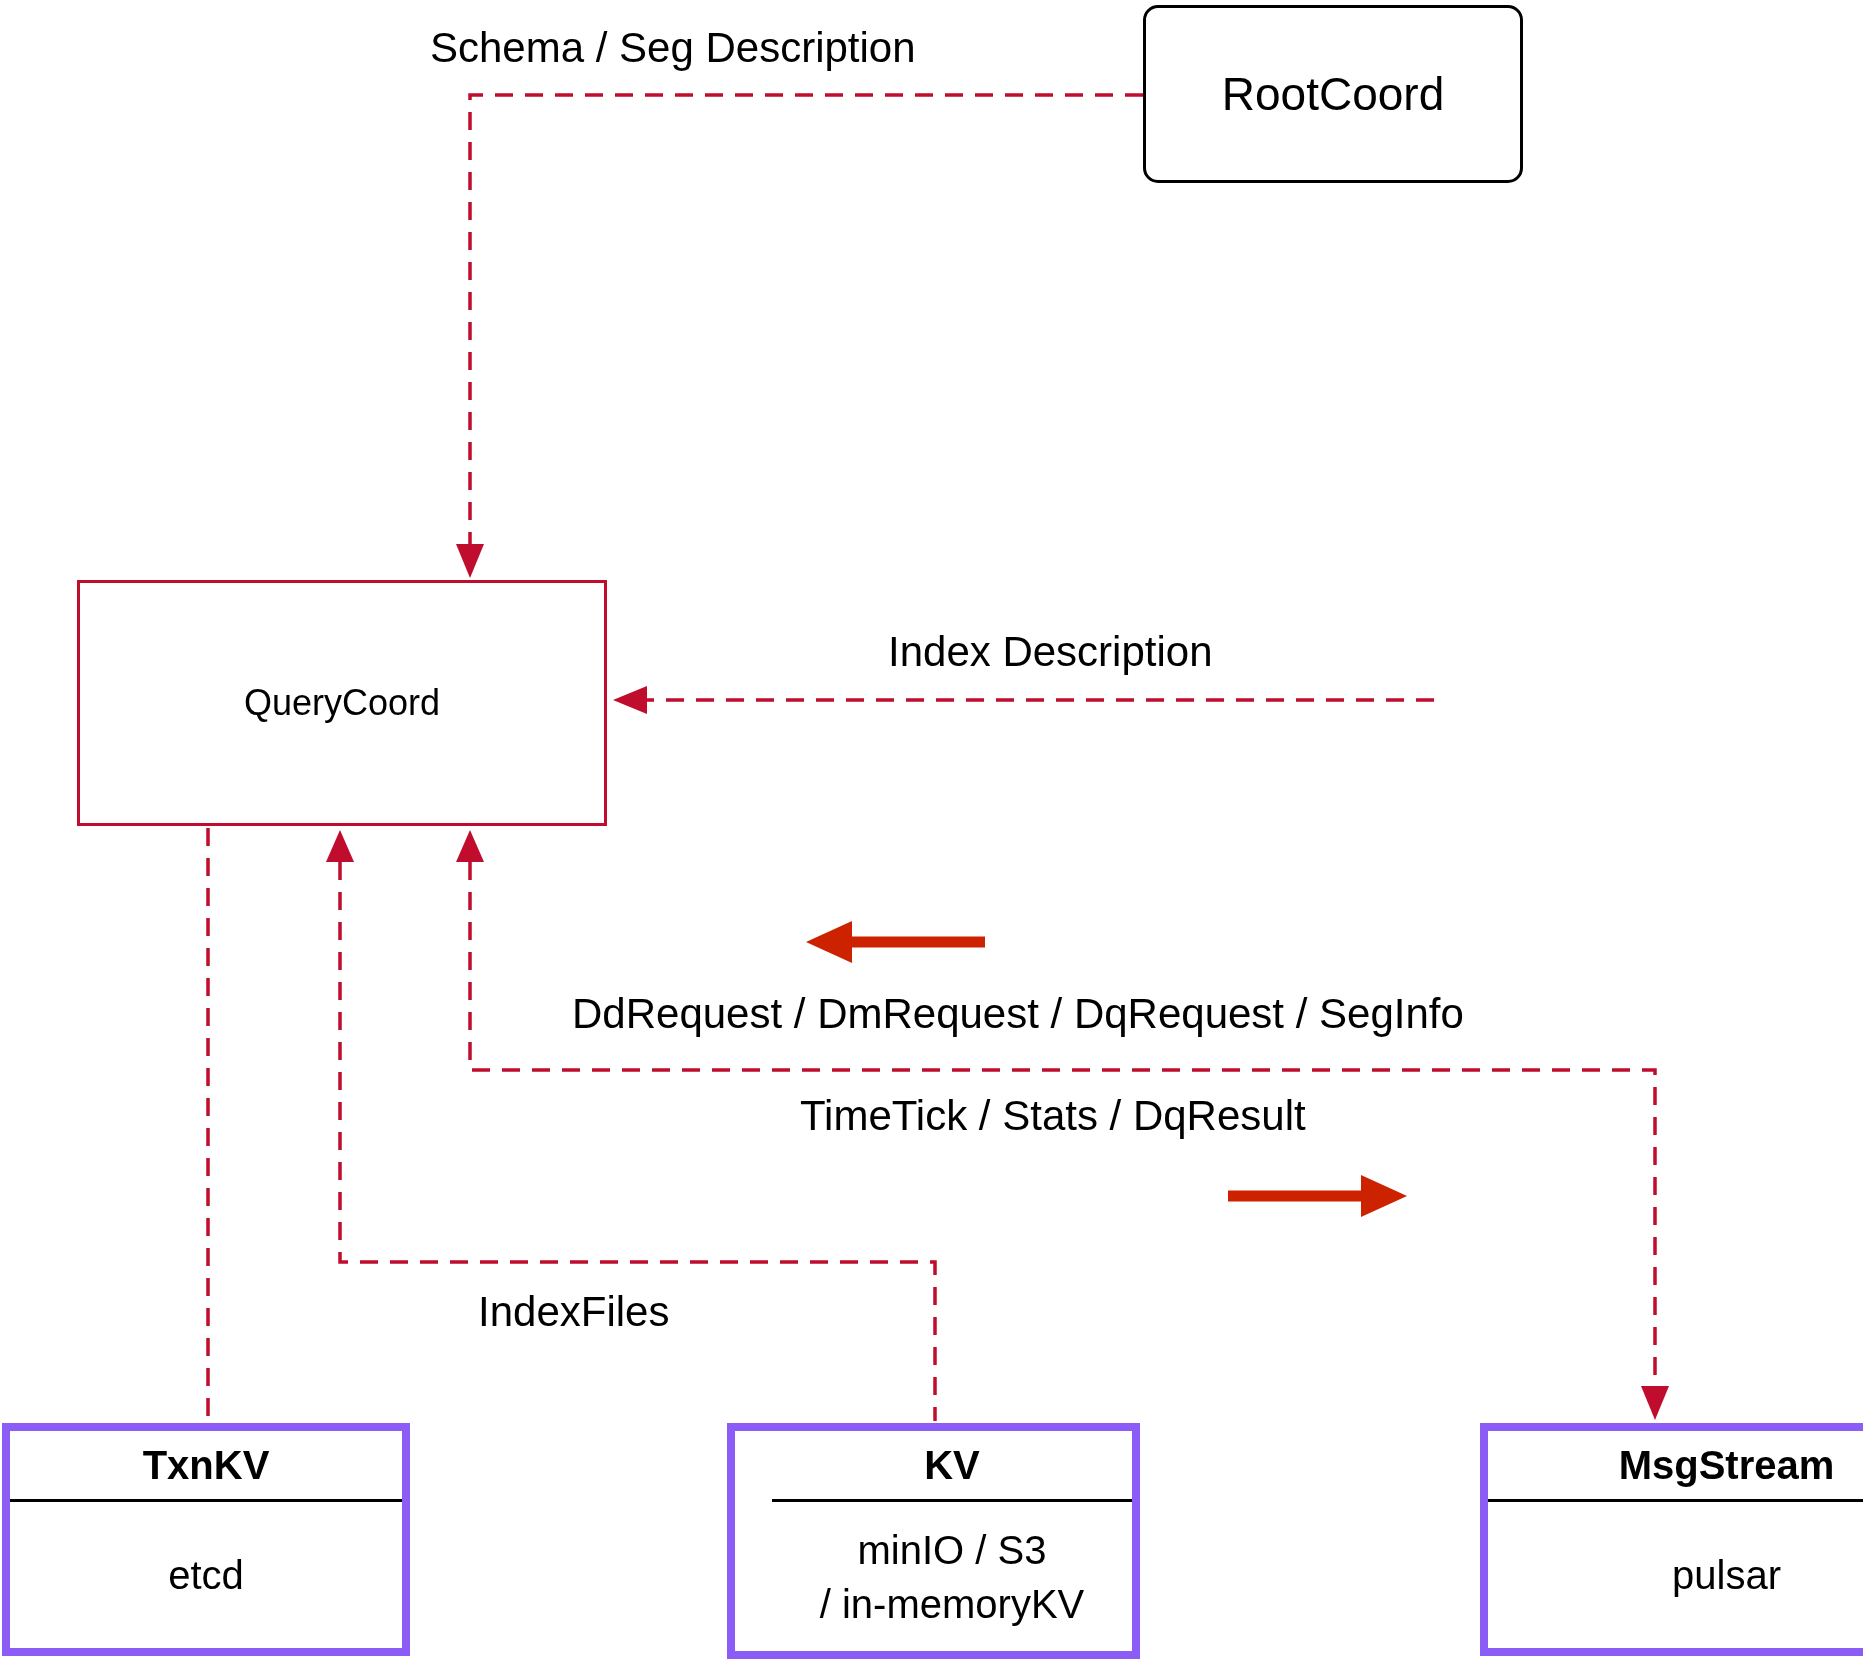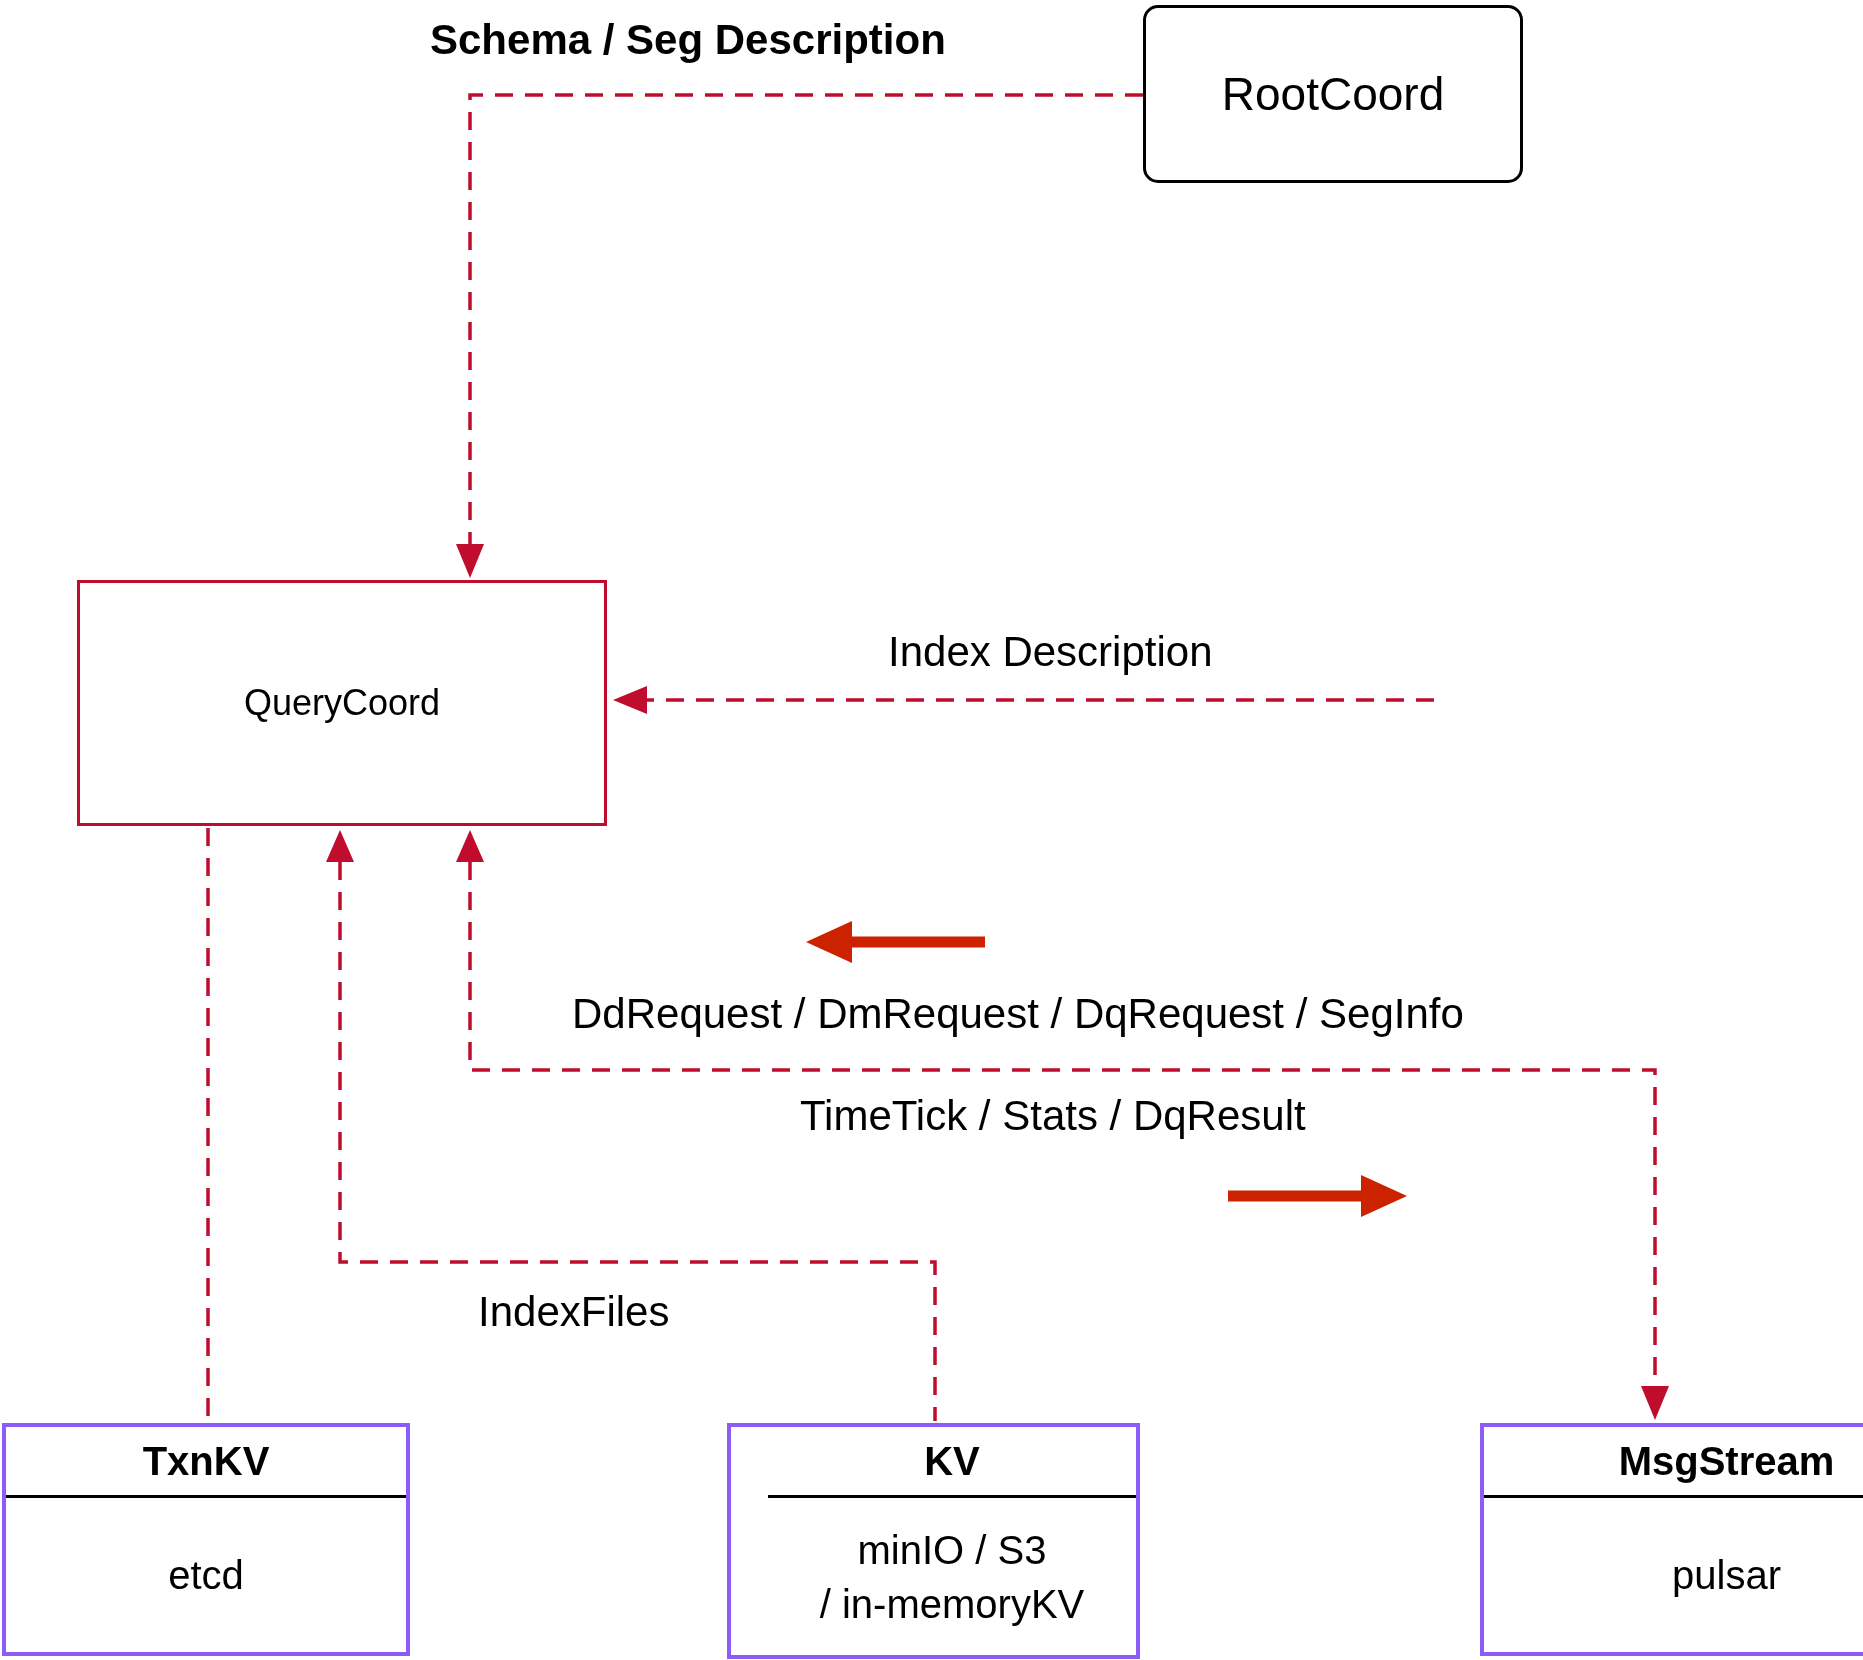--- a/index.html
+++ b/index.html
@@ -34,21 +34,21 @@
   }
   .node.red-border {
     border-color: #c00c2d;
     font-size: 36px;
   }
   .table {
     position: absolute;
     display: flex;
     flex-direction: column;
     background: #ffffff;
-    border: 4px solid #8b5cf6;
+    border: 8px solid #8b5cf6;
     box-sizing: border-box;
     color: #000000;
   }
   .table .table-header {
     flex: 0 0 68px;
     display: flex;
     align-items: center;
     justify-content: center;
     font-size: 40px;
     font-weight: bold;
@@ -92,21 +92,21 @@
     <polygon points="456,862 484,862 470,830" fill="#c00c2d"></polygon>
     <polygon points="1641,1386 1669,1386 1655,1420" fill="#c00c2d"></polygon>
 
     <line x1="985" y1="942" x2="850" y2="942" stroke="#cc2200" stroke-width="11"></line>
     <polygon points="852,921 852,963 806,942" fill="#cc2200"></polygon>
 
     <line x1="1228" y1="1196" x2="1363" y2="1196" stroke="#cc2200" stroke-width="11"></line>
     <polygon points="1361,1175 1361,1217 1407,1196" fill="#cc2200"></polygon>
   </svg>
 
-  <div class="edge-label" style="left:430px; top:16px;font-weight:bold;">Schema / Seg Description</div>
+  <div class="edge-label" style="left:430px; top:24px;">Schema / Seg Description</div>
   <div class="edge-label" style="left:888px; top:628px;">Index Description</div>
   <div class="edge-label" style="left:572px; top:990px;">DdRequest / DmRequest / DqRequest / SegInfo</div>
   <div class="edge-label" style="left:800px; top:1092px;">TimeTick / Stats / DqResult</div>
   <div class="edge-label" style="left:478px; top:1288px;">IndexFiles</div>
 
   <div class="node" style="left:1143px; top:5px; width:380px; height:178px;border-radius:15px;">
     <span>RootCoord</span>
   </div>
 
   <div class="node red-border" style="left:77px; top:580px; width:530px; height:246px;">

